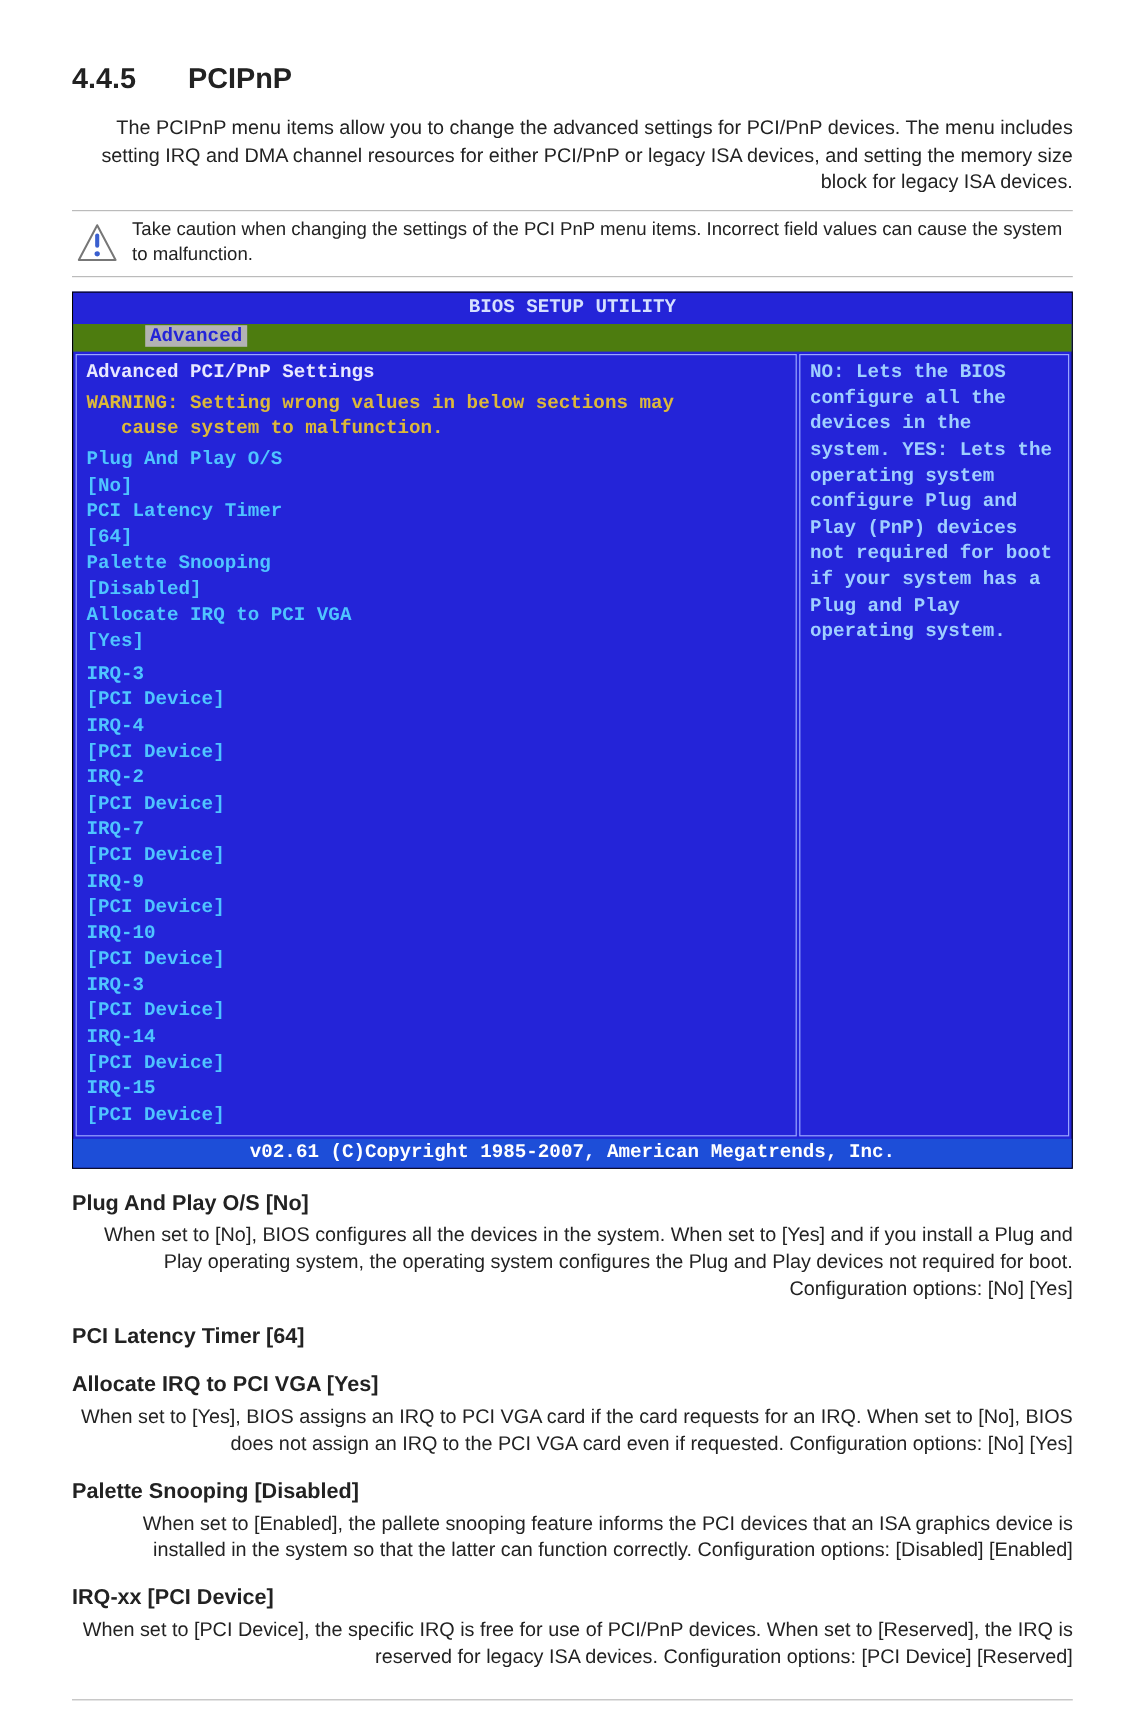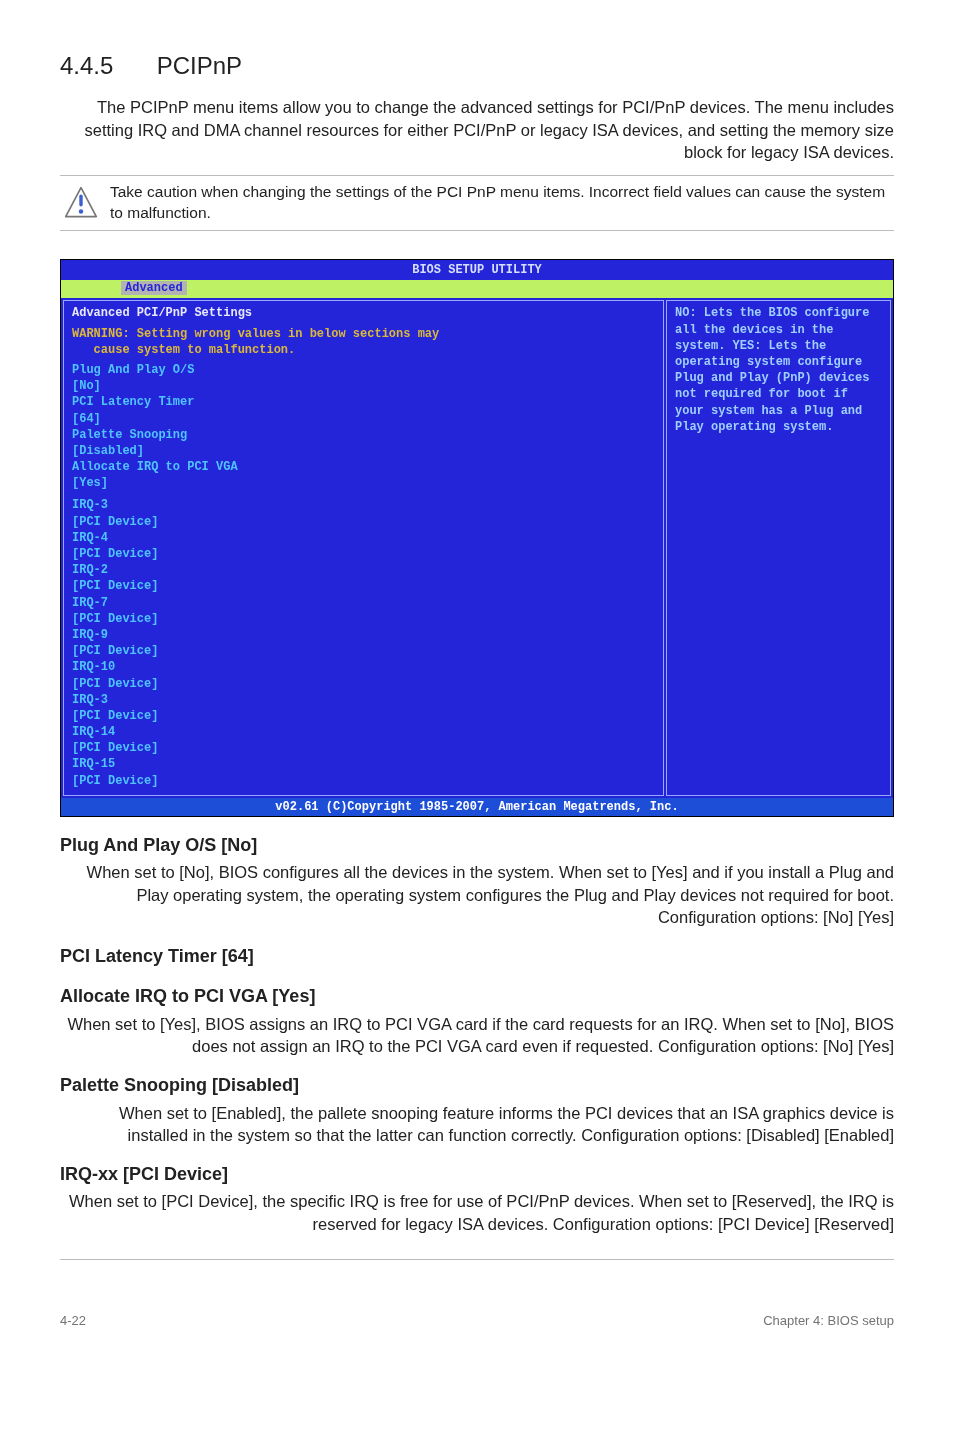--- a/index.html
+++ b/index.html
@@ -7,52 +7,52 @@
     background: #fff;
     font-family: Arial, Helvetica, sans-serif;
     color: #222;
     width: 954px;
     margin: 0 auto;
     padding: 50px 60px 40px 60px;
     line-height: 1.35;
   }
   h1.section {
     font-size: 24px;
-    font-weight: normal;
+    font-weight: bold;
     margin-bottom: 14px;
   }
   h1.section .num { display:inline-block; width:90px; }
   p.body { font-size: 16.5px; margin-bottom: 12px; text-align: right; }
   h2.sub { font-size: 18px; font-weight: bold; margin-top: 16px; margin-bottom: 4px; }
-  .caution-row { display: flex; align-items: center; border-top: 1px solid #bbb; border-bottom: 1px solid #bbb; padding: 6px 0; margin: 8px 0 28px 0; }
+  .caution-row { display: flex; align-items: center; border-top: 1px solid #bbb; border-bottom: 1px solid #bbb; padding: 6px 0; margin: 8px 0 12px 0; }
   .caution-icon {
     width: 34px; height: 34px; flex: 0 0 34px; margin-right: 12px; margin-left: 4px;
     display: flex; align-items: center; justify-content: center;
   }
   .caution-icon svg { width: 34px; height: 34px; }
   .caution-text { font-size: 15.5px; }
   
   .bios {
     font-family: "Courier New", Courier, monospace;
-    font-size: 12px;
+    font-size: 16px;
     font-weight: bold;
     color: #fff;
     background: #2424d8;
     border: 1px solid #000;
     width: 100%;
     margin-bottom: 10px;
   }
   .bios-title {
     background: #2424d8;
     color: #d5dfff;
     text-align: center;
     padding: 2px 0 2px 0;
   }
   .bios-tabs {
-    background: #bef264;
+    background: #4d7c0f;
     padding: 0 0 2px 60px;
   }
   .bios-tab-active {
     background: #b3b3b3;
     color: #2424d8;
     padding: 0 4px;
   }
   .bios-inner { display: flex; }
   .bios-left {
     flex: 1;

